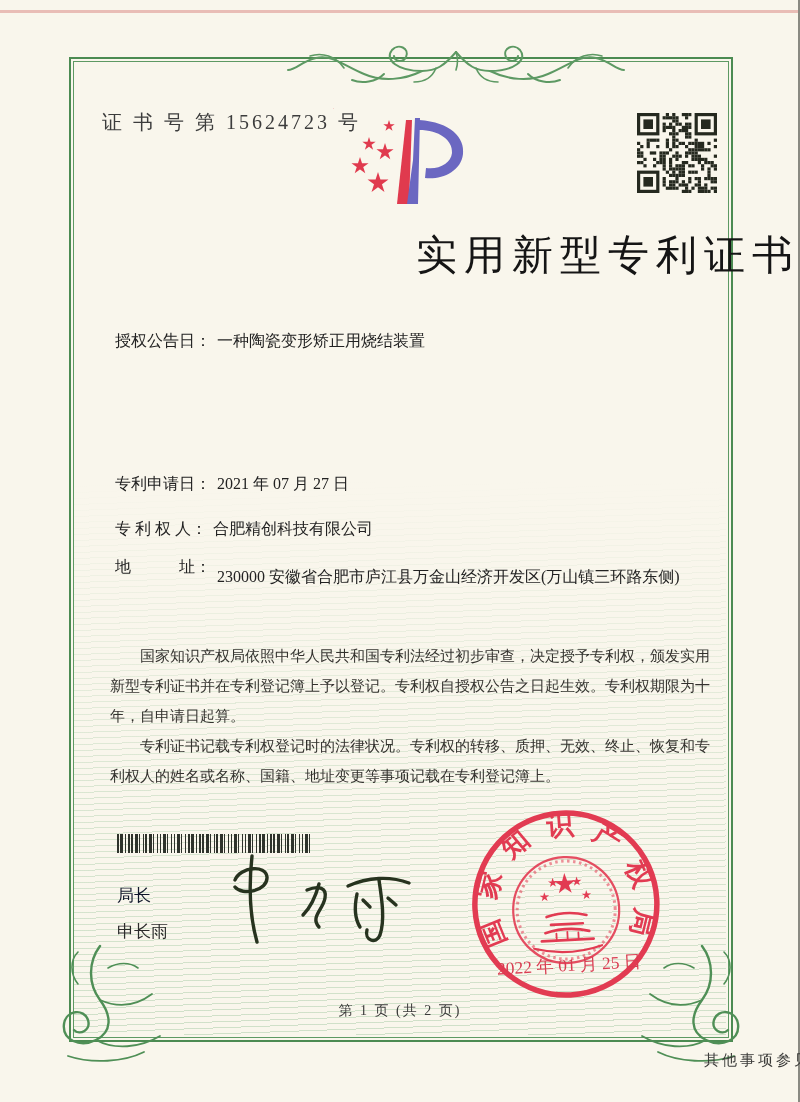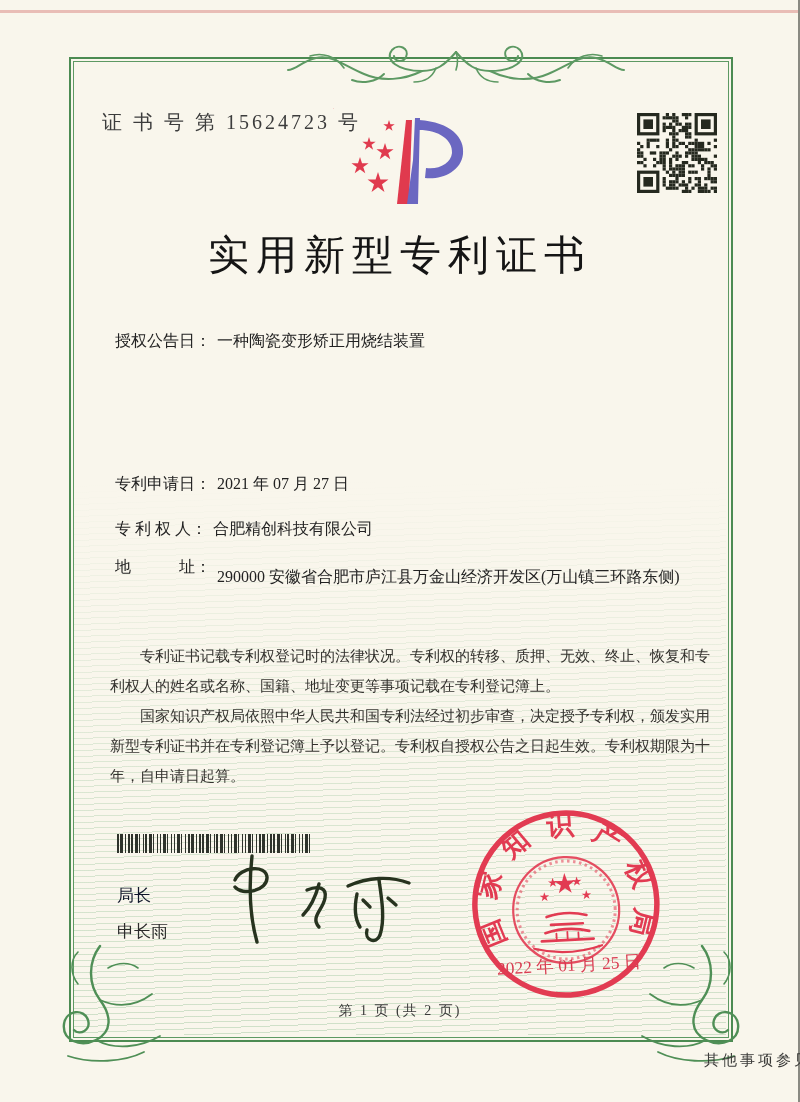--- a/index.html
+++ b/index.html
@@ -14,21 +14,21 @@
   .frame::before{content:"";position:absolute;inset:2px;border:1px solid #5d9963;}
   
   .guilloche{position:absolute;left:74px;top:480px;width:652px;height:555px;
       background:
         linear-gradient(180deg,#f9f6ec 0%,rgba(249,246,236,0.25) 55%,rgba(249,246,236,0) 100%),
         repeating-linear-gradient(178deg,rgba(139,188,142,0.38) 0 1px,rgba(255,255,255,0) 1px 6px);
       pointer-events:none;}
 
   .txt{position:absolute;color:#2e2e2e;}
   .cert-no{left:102px;top:109px;font-size:20px;letter-spacing:3px;color:#3c3c3c;}
-  .title{left:0;width:800px;top:228px;text-align:center;font-size:41px;letter-spacing:7px;
+  .title{left:0;width:800px;top:228px;text-align:right;font-size:41px;letter-spacing:7px;
          color:#151515;font-weight:400;}
   .row{position:absolute;left:115px;font-size:16px;white-space:nowrap;}
   .row .lab{color:#222;}
   .row .val{margin-left:6px;color:#222;margin-top:8px;}
   .row.addr{white-space:normal;}
   .row.addr .val{display:inline-block;width:502px;vertical-align:top;line-height:24px;}
   .pair2{margin-left:88px;}
   .paras{position:absolute;left:110px;top:641px;width:602px;font-size:15px;line-height:30px;color:#33322e;}
   .paras p{margin:0;text-indent:2em;}
 
@@ -338,26 +338,26 @@
   <div class="row" style="top:331px">
     <span class="lab">授权公告日：</span><span class="val">一种陶瓷变形矫正用烧结装置</span>
   </div>
   <div class="row" style="top:474px">
     <span class="lab">专利申请日：</span><span class="val">2021 年 07 月 27 日</span>
   </div>
   <div class="row" style="top:519px">
     <span class="lab">专 利 权 人：</span><span class="val">合肥精创科技有限公司</span>
   </div>
   <div class="row addr" style="top:557px">
-    <span class="lab">地　　　址：</span><span class="val">290000 安徽省合肥市庐江县万金山经济开发区(万山镇三环路东侧)</span>
+    <span class="lab">地　　　址：</span><span class="val">230000 安徽省合肥市庐江县万金山经济开发区(万山镇三环路东侧)</span>
   </div>
 
   <div class="paras">
+    <p>国家知识产权局依照中华人民共和国专利法经过初步审查，决定授予专利权，颁发实用新型专利证书并在专利登记簿上予以登记。专利权自授权公告之日起生效。专利权期限为十年，自申请日起算。</p>
     <p>专利证书记载专利权登记时的法律状况。专利权的转移、质押、无效、终止、恢复和专利权人的姓名或名称、国籍、地址变更等事项记载在专利登记簿上。</p>
-    <p>国家知识产权局依照中华人民共和国专利法经过初步审查，决定授予专利权，颁发实用新型专利证书并在专利登记簿上予以登记。专利权自授权公告之日起生效。专利权期限为十年，自申请日起算。</p>
   </div>
 
   <div class="barcode"></div>
   <div class="txt signer-title">局长</div>
   <div class="txt signer-name">申长雨</div>
 
   <svg class="signature" width="205" height="112" viewBox="0 0 205 112">
     <g stroke="#27331f" stroke-width="3.4" fill="none" stroke-linecap="round">
       <path d="M30 14 C27 42 27 72 35 100"></path>
       <path d="M13 38 C18 25 44 22 45 35 C46 49 20 54 13 45"></path>

